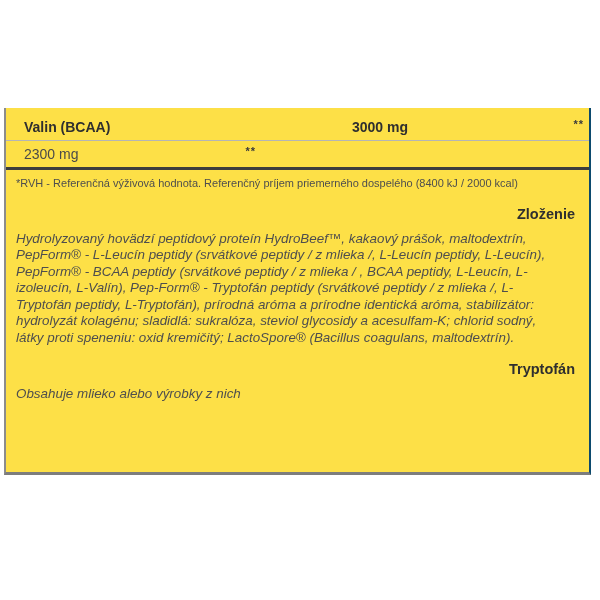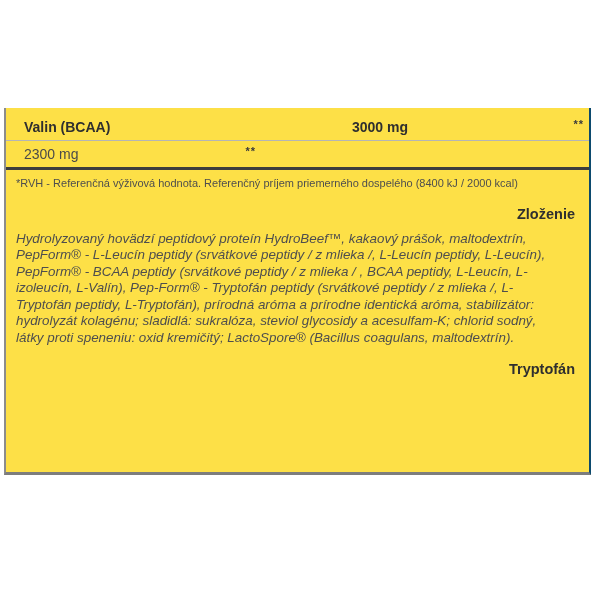--- a/index.html
+++ b/index.html
@@ -111,15 +111,16 @@
       </div>
       <div class="heavy-rule"></div>
     </div>
 
     <div class="footnote">*RVH - Referenčná výživová hodnota. Referenčný príjem priemerného dospelého (8400 kJ / 2000 kcal)</div>
 
     <div class="section-heading">Zloženie</div>
     <div class="body-text">Hydrolyzovaný hovädzí peptidový proteín HydroBeef™, kakaový prášok, maltodextrín, PepForm® - L-Leucín peptidy (srvátkové peptidy / z mlieka /, L-Leucín peptidy, L-Leucín), PepForm® - BCAA peptidy (srvátkové peptidy / z mlieka / , BCAA peptidy, L-Leucín, L-izoleucín, L-Valín), Pep-Form® - Tryptofán peptidy (srvátkové peptidy / z mlieka /, L-Tryptofán peptidy, L-Tryptofán), prírodná aróma a prírodne identická aróma, stabilizátor: hydrolyzát kolagénu; sladidlá: sukralóza, steviol glycosidy a acesulfam-K; chlorid sodný, látky proti speneniu: oxid kremičitý; LactoSpore® (Bacillus coagulans, maltodextrín).</div>
 
     <div class="section-heading">Tryptofán</div>
+    <div class="body-text">Obsahuje mlieko alebo výrobky z nich</div>
 
   </div>
 </div>
 
 </body></html>

